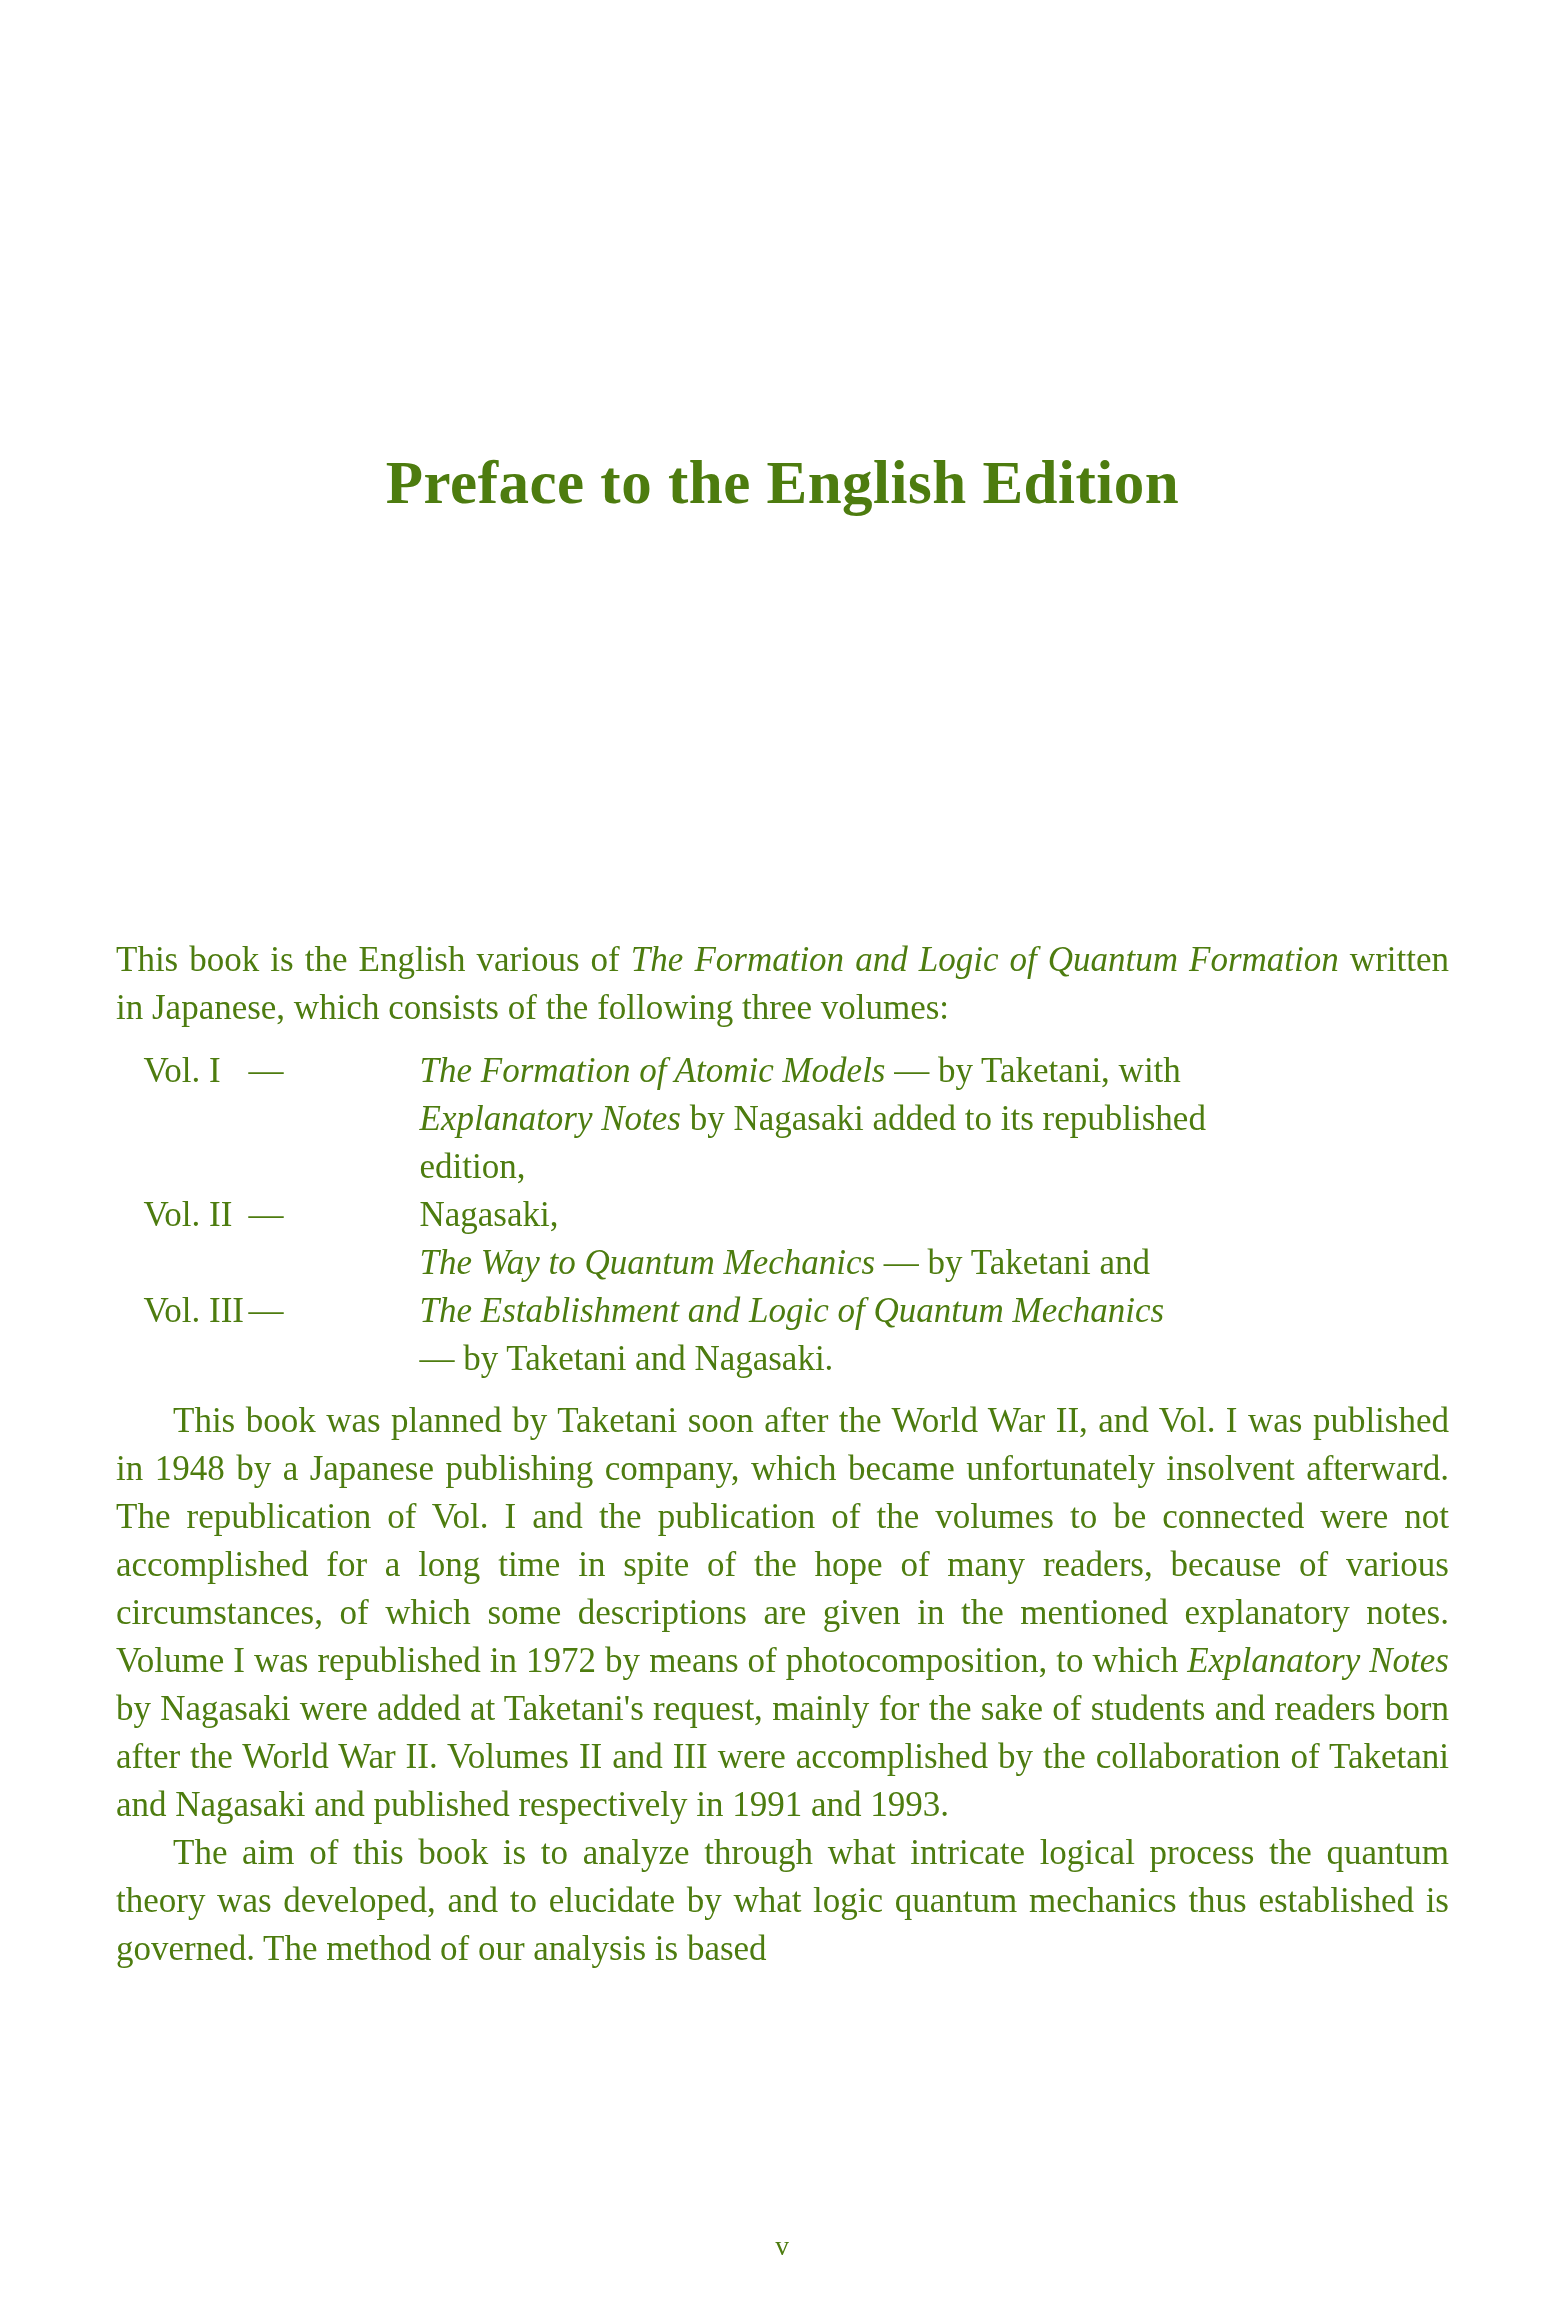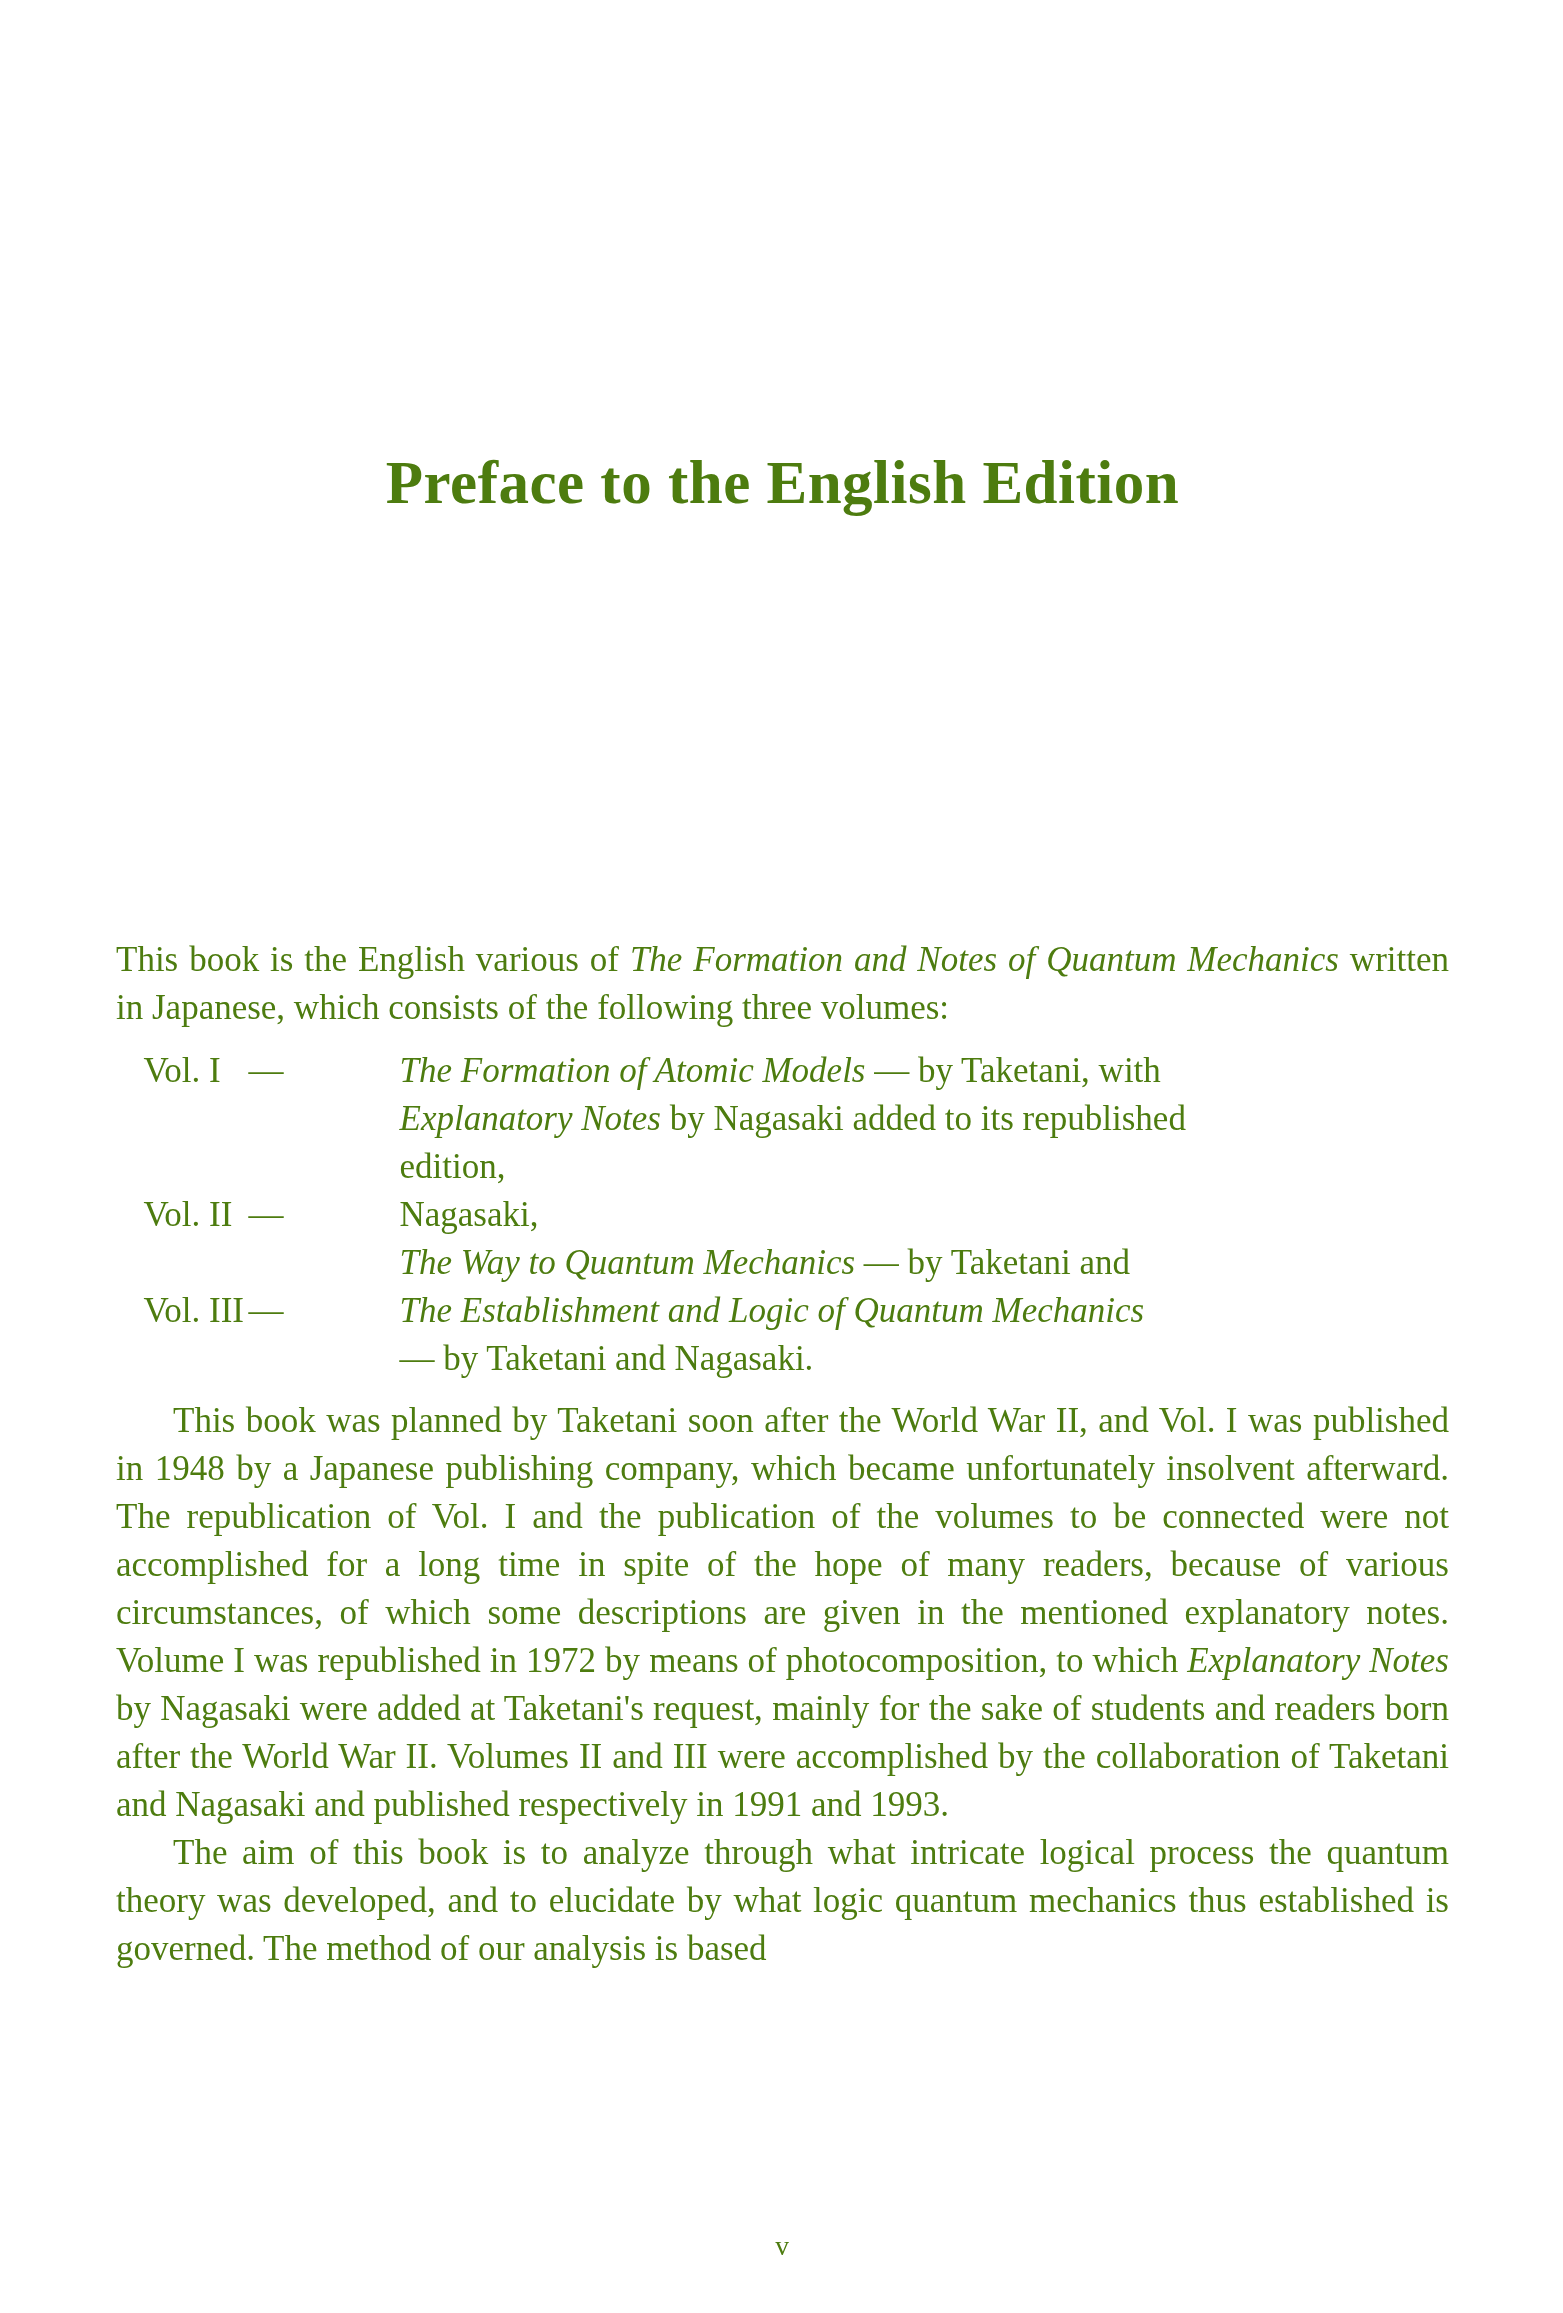--- a/index.html
+++ b/index.html
@@ -57,41 +57,42 @@
     flex: none;
     width: 105px;
   }
   .vol-dash {
     flex: none;
     width: 151px;
   }
   .vol-text {
     flex: 1;
     text-align: left;
+    margin-left: 20px;
   }
   .pagenum {
     position: absolute;
     bottom: 51px;
     left: 0;
     width: 100%;
     text-align: center;
     font-size: 27.5px;
   }
 </style>
 </head>
 <body>
 
 <div class="page">
   <div class="content">
 
     <h1 class="title">Preface to the English Edition</h1>
 
     <div class="body">
 
-      <p class="para noindent"><span>This book is the English various of </span><span class="i">The Formation and Notes of Quantum Mechanics</span><span> written in Japanese, which consists of the following three volumes:</span></p>
+      <p class="para noindent"><span>This book is the English various of </span><span class="i">The Formation and Logic of Quantum Formation</span><span> written in Japanese, which consists of the following three volumes:</span></p>
 
       <div class="vollist">
 
         <div class="volrow">
           <span class="vol-label">Vol. I</span>
           <span class="vol-dash">—</span>
           <span class="vol-text">
               <div><span class="i">The Formation of Atomic Models</span><span> — by Taketani, with</span></div>
               <div><span class="i">Explanatory Notes</span><span> by Nagasaki added to its republished</span></div>
               <div><span>edition,</span></div>

